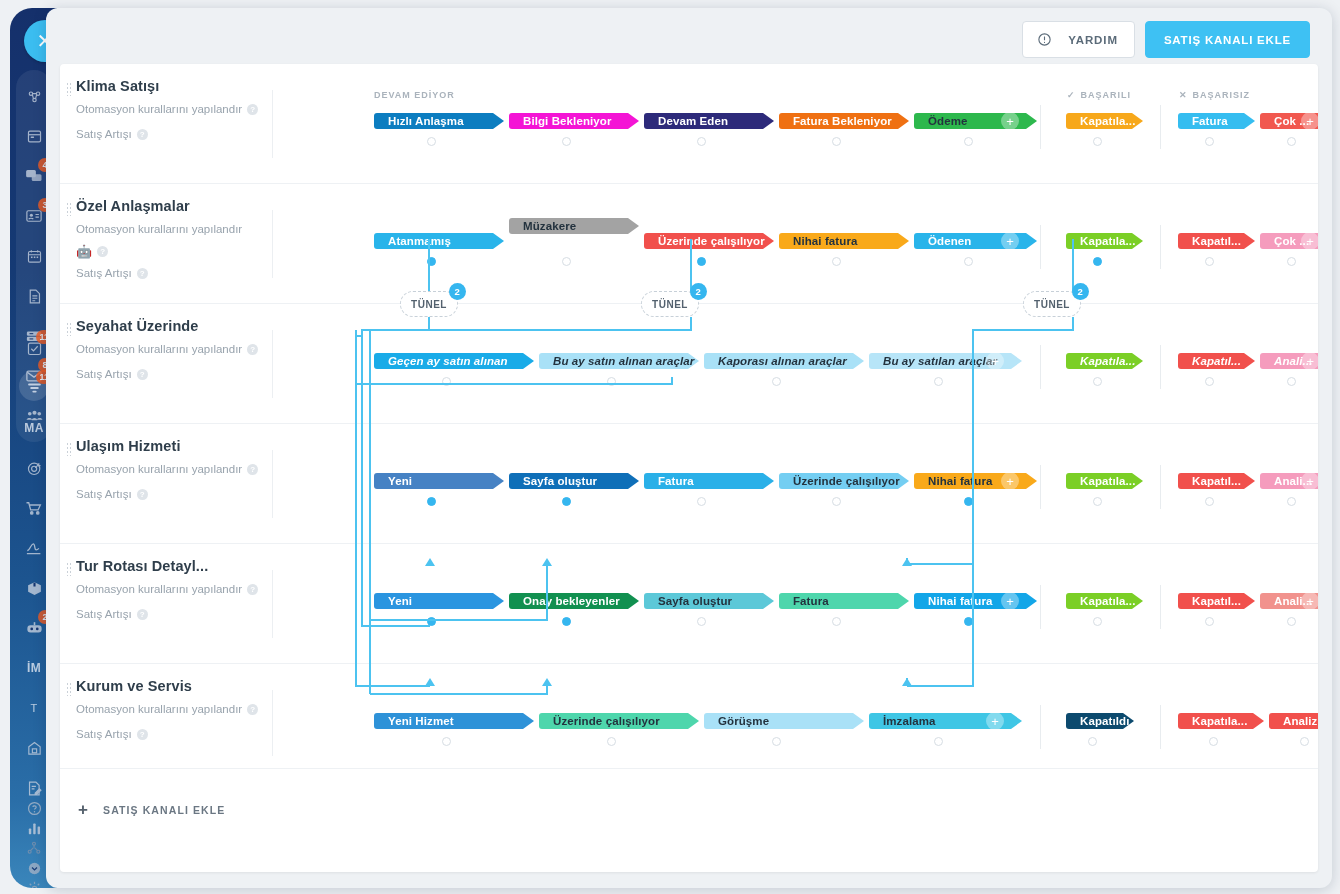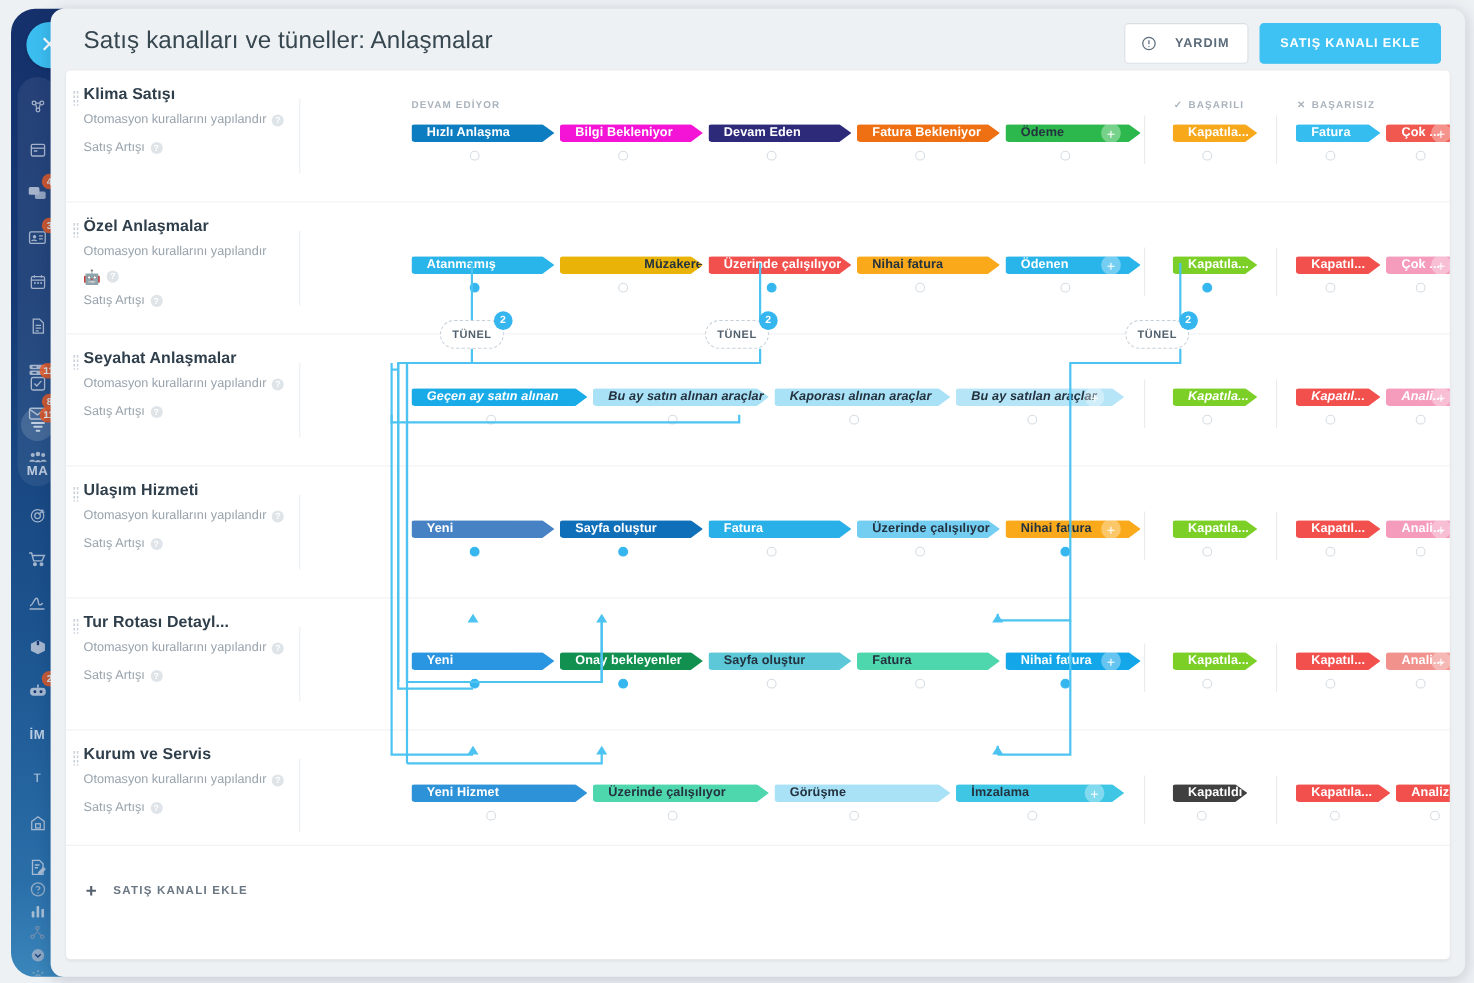--- a/index.html
+++ b/index.html
@@ -335,21 +335,20 @@
             <circle cx="12" cy="12" r="3.1"></circle>
             <path d="M12 2.6v3M12 18.4v3M2.6 12h3M18.4 12h3M5.3 5.3l2.1 2.1M16.6 16.6l2.1 2.1M18.7 5.3l-2.1 2.1M7.4 16.6l-2.1 2.1"></path>
           </svg>
       </div>
 
     </div>
   </div>
 
   <div class="window">
     <div class="topbar">
-      <div class="page-title">Satış kanalları ve tüneller: Anlaşmalar</div>
       <div class="topbar-actions">
         <div class="btn help">
           <span class="ico">
             <svg width="15" height="15" viewBox="0 0 24 24" fill="none" stroke="#5b6b79" stroke-width="1.8">
                 <circle cx="12" cy="12" r="9"></circle>
                 <path d="M12 7.2v6"></path>
                 <circle cx="12" cy="16.6" r=".9" fill="#5b6b79" stroke="none"></circle>
               </svg>
           </span>
           <span class="lbl">YARDIM</span>
@@ -437,21 +436,21 @@
                 <span>Satış Artışı</span>
                 <span class="qmark">?</span>
               </div>
             </div>
             <div class="head-sep" style="top: 26px; height: 68px;"></div>
             <div class="stages" style="top: 0px; height: 120px;">
               <div class="stage" style="left: 8px; top: 49px; width: 130px; background: rgb(41, 180, 234);">
                 <span>Atanmamış</span>
               </div>
               <div class="dot on" style="left: 61px; top: 73px; bottom: auto;"></div>
-              <div class="stage dark" style="left: 143px; top: 49px; width: 130px; background: #eab308; justify-content: flex-end;">
+              <div class="stage dark" style="left: 143px; top: 34px; width: 130px; background: #a3a3a3;">
                 <span>Müzakere</span>
               </div>
               <div class="dot" style="left: 196px; top: 73px; bottom: auto;"></div>
               <div class="stage" style="left: 278px; top: 49px; width: 130px; background: rgb(241, 80, 76);">
                 <span>Üzerinde çalışılıyor</span>
               </div>
               <div class="dot on" style="left: 331px; top: 73px; bottom: auto;"></div>
               <div class="stage dark" style="left: 413px; top: 49px; width: 130px; background: rgb(249, 169, 26);">
                 <span>Nihai fatura</span>
               </div>
@@ -474,21 +473,21 @@
               <div class="stage" style="left: 894px; top: 49px; width: 77px; background: rgb(245, 156, 189);">
                 <span>Çok ...</span>
                 <span class="plus">+</span>
               </div>
               <div class="dot" style="left: 921px; top: 73px; bottom: auto;"></div>
             </div>
           </div>
           <div class="row" style="height: 120px;">
             <div class="row-head">
               <span class="grip"></span>
-              <div class="row-name">Seyahat Anlaşmalar</div>
+              <div class="row-name">Seyahat Üzerinde</div>
               <div class="row-sub">
                 <span>Otomasyon kurallarını yapılandır</span>
                 <span class="qmark">?</span>
               </div>
               <div class="row-sub">
                 <span>Satış Artışı</span>
                 <span class="qmark">?</span>
               </div>
             </div>
             <div class="head-sep" style="top: 26px; height: 68px;"></div>
@@ -659,21 +658,21 @@
               <div class="stage dark" style="left: 338px; top: 49px; width: 160px; background: rgb(169, 225, 247);">
                 <span>Görüşme</span>
               </div>
               <div class="dot" style="left: 406px; top: 73px; bottom: auto;"></div>
               <div class="stage dark" style="left: 503px; top: 49px; width: 153px; background: rgb(63, 198, 229);">
                 <span>İmzalama</span>
                 <span class="plus">+</span>
               </div>
               <div class="dot" style="left: 568px; top: 73px; bottom: auto;"></div>
               <div class="vsep" style="left: 674px; top: 41px; height: 44px;"></div>
-              <div class="stage" style="left: 700px; top: 49px; width: 68px; background: #404040;">
+              <div class="stage" style="left: 700px; top: 49px; width: 68px; background: #0c4a6e;">
                 <span>Kapatıldı</span>
               </div>
               <div class="dot" style="left: 722px; top: 73px; bottom: auto;"></div>
               <div class="vsep" style="left: 794px; top: 41px; height: 44px;"></div>
               <div class="stage" style="left: 812px; top: 49px; width: 86px; background: rgb(241, 80, 76);">
                 <span>Kapatıla...</span>
               </div>
               <div class="dot" style="left: 843px; top: 73px; bottom: auto;"></div>
               <div class="stage" style="left: 903px; top: 49px; width: 86px; background: rgb(241, 80, 76);">
                 <span>Analiz...</span>

